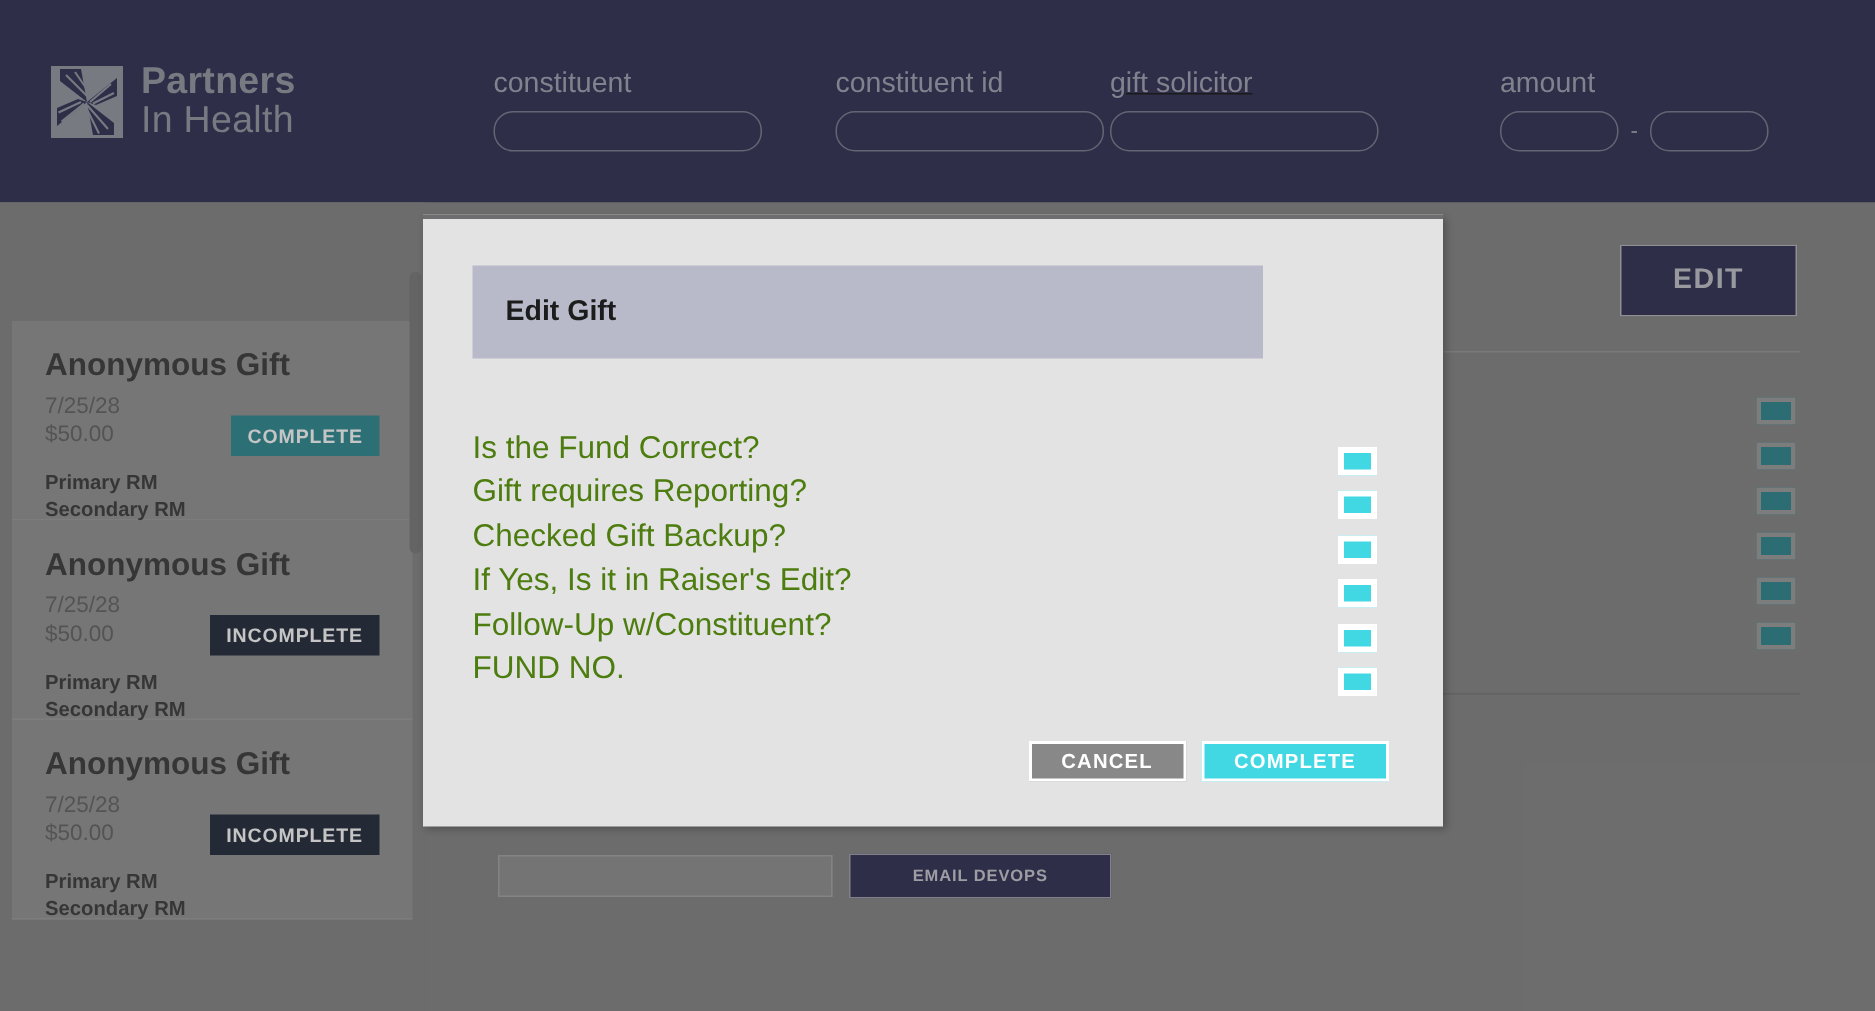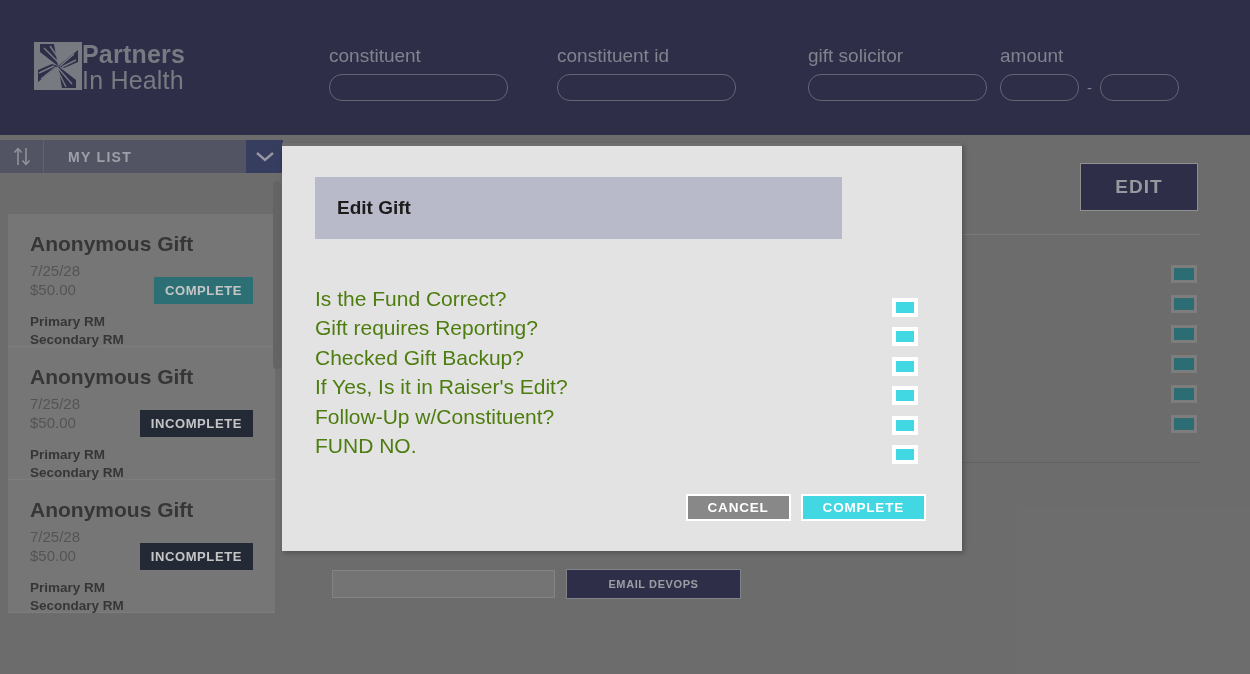--- a/index.html
+++ b/index.html
@@ -11,21 +11,21 @@
   }
   #app { position: relative; width: 1250px; height: 674px; }
 
   
   .topnav {
     position: absolute; left: 0; top: 0; width: 1250px; height: 135px;
     background: #1e1f45;
   }
   .logo-wrap {
     position: absolute; left: 34px; top: 42px;
-    display: flex; align-items: flex-start; 
+    display: flex; align-items: center; gap: 12px;
   }
   .logo-mark {
     width: 48px; height: 48px; position: relative;
     background: #8d8f9c;
   }
   .logo-mark svg { display: block; }
   .logo-text {
     color: #8d8f9c; line-height: 1.02; letter-spacing: .2px;
   }
   .logo-text .l1 { font-size: 25px; font-weight: bold; display:block; }
@@ -227,62 +227,38 @@
     <div class="field-group" style="left:329px;">
       <span class="field-label">constituent</span>
       <input class="field-input" style="width: 179px;" placeholder="">
     </div>
 
     <div class="field-group" style="left:557px;">
       <span class="field-label">constituent id</span>
       <input class="field-input" style="width: 179px;" placeholder="">
     </div>
 
-    <div class="field-group" style="left:808px;">
+    <div class="field-group" style="left:740px;text-decoration:underline;">
       <span class="field-label">gift solicitor</span>
       <input class="field-input" style="width: 179px;" placeholder="">
     </div>
 
     <div class="field-group" style="left:1000px;">
       <span class="field-label">amount</span>
       <div class="amt-row">
         <input class="field-input" style="width: 79px;">
         <span class="amt-dash">-</span>
         <input class="field-input" style="width: 79px;">
       </div>
     </div>
   </div>
 
   <div class="body-area">
 
     <div class="sidebar">
-      <div class="list-header">
-        <div class="sort-btn">
-          <span>
-            <svg width="18" height="19" viewBox="0 0 18 19">
-              <g stroke="#b8b9c6" stroke-width="1.5" fill="none">
-                <path d="M5 18 L5 2"></path>
-                  <path d="M1.5 5.5 L5 1.6 L8.5 5.5"></path>
-                <path d="M13 1 L13 17"></path>
-                  <path d="M9.5 13.5 L13 17.4 L16.5 13.5"></path>
-              </g>
-            </svg>
-          </span>
-        </div>
-        <div class="mylist-btn">
-          <span>MY LIST</span>
-        </div>
-        <div class="chev-btn">
-          <span>
-            <svg width="20" height="13" viewBox="0 0 20 13">
-              <path d="M2 3 L10 10 L18 3" stroke="#b9bacb" stroke-width="2.4" fill="none"></path>
-            </svg>
-          </span>
-        </div>
-      </div>
 
       <div class="cards">
 
         <div class="card">
           <div class="card-title">Anonymous Gift</div>
           <div class="card-meta">7/25/28</div>
           <div class="card-meta">$50.00</div>
           <div class="card-badge badge-complete">COMPLETE</div>
           <div class="card-rm">
             <div>Primary RM</div>

